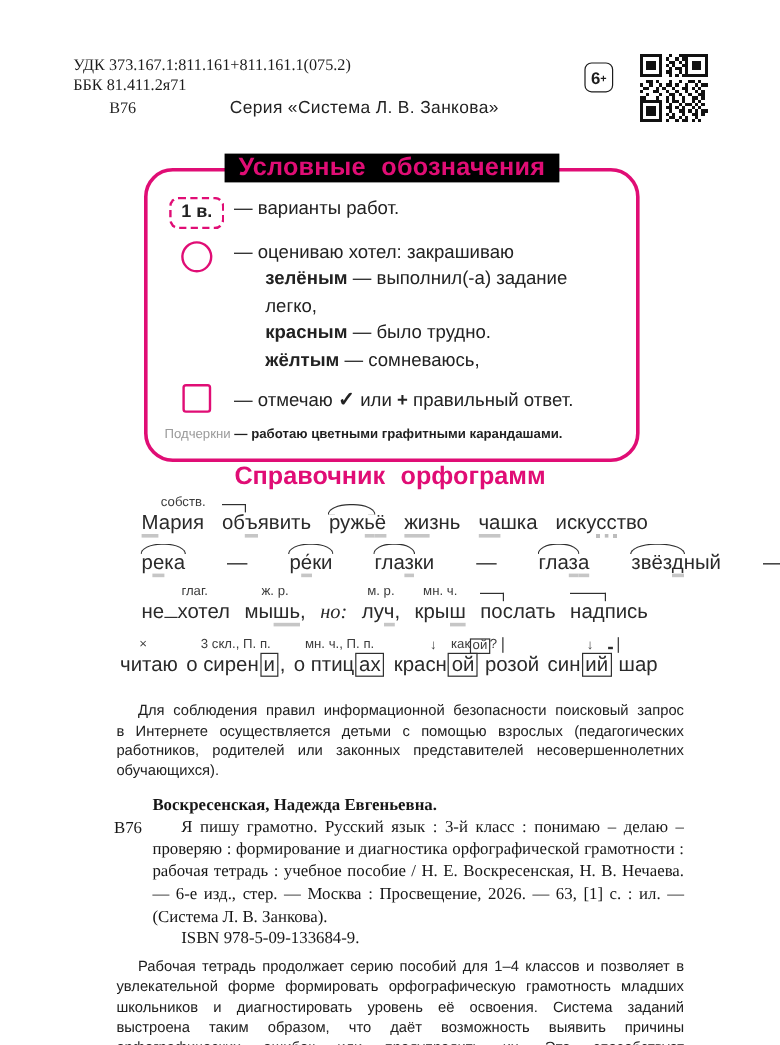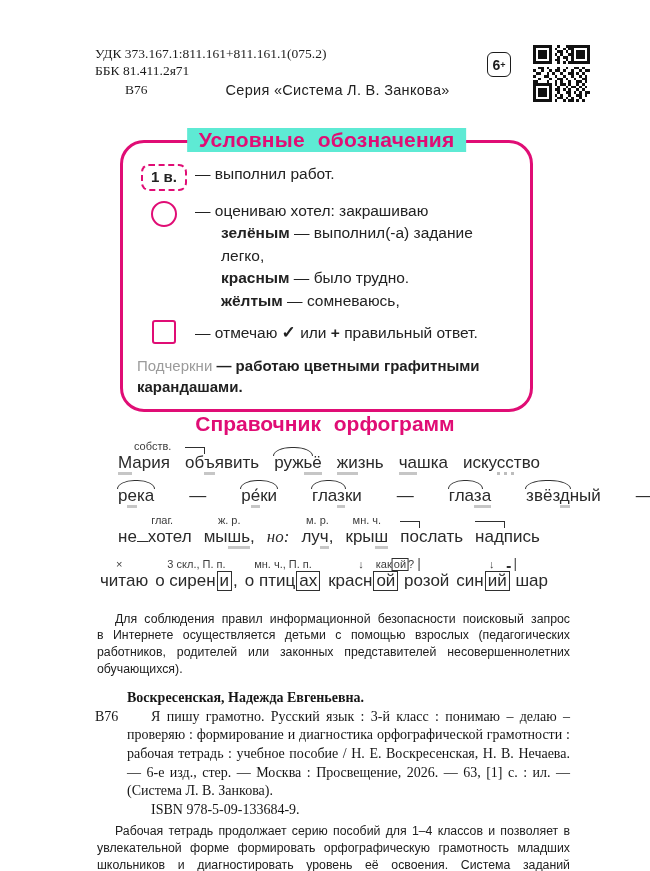--- a/index.html
+++ b/index.html
@@ -2,58 +2,58 @@
 <html><head>
 <meta charset="utf-8">
 <style>
   * { margin:0; padding:0; box-sizing:border-box; }
   body { background:#e9e9e9; font-family:"Liberation Sans", sans-serif; }
   .page {
     width:650px; height:871px; background:#ffffff; position:relative;
     margin:0 auto; overflow:hidden; color:#1f1f1f;
   }
   
-  .header { position:relative; padding:46px 60px 0 95px; height:110px; }
+  .header { position:relative; padding:46px 60px 0 61px; height:110px; }
   .imprint-top { font-family:"Liberation Serif", serif; font-size:13.5px; line-height:1.25; color:#1c1c1c; }
   .code-row { display:flex; margin-top:2px; font-family:"Liberation Serif", serif; font-size:13.5px; }
   .code-row .code { margin-left:30px; }
   .series { font-family:"Liberation Sans", sans-serif; font-size:14.5px; color:#222; margin-left:78px; letter-spacing:0.3px; }
   .age-badge {
     position:absolute; top:52px; right:139px; width:24px; height:25px;
     border:1.6px solid #1c1c1c; border-radius:6px; display:flex; align-items:center; justify-content:center;
     font-size:14px; font-weight:bold; color:#1c1c1c;
   }
   .age-badge .plus { font-size:9px; margin-left:0px; }
   .qr { position:absolute; top:45px; right:60px; width:57px; height:57px; }
   .qr svg { width:100%; height:100%; }
   
   .legend {
     position:relative; margin:30px 0 0 120px; width:413px;
     border:3.2px solid var(--accent); border-radius:24px;
     padding:20px 14px 10px 10px;
   }
   .legend-title {
     position:absolute; top:-15px; left:50%; transform:translateX(-50%);
-    background:#5eead4; padding:0 12px; white-space:nowrap;
+    background:#000000; padding:0 12px; white-space:nowrap;
     color:var(--accent); font-weight:bold; font-size:21px; word-spacing:7px; letter-spacing:0.2px;
   }
   .leg-row { display:flex; align-items:flex-start; margin-bottom:9px; font-size:15.5px; line-height:1.45; }
   .sym-col { width:62px; display:flex; justify-content:center; flex-shrink:0; padding-top:1px;text-align:right; }
   .variant-chip {
     border:2px dashed var(--accent); border-radius:8px; padding:0px 8px 1px 8px;
     font-weight:bold; font-size:15px; color:#222; white-space:nowrap;
   }
   .circle-sym { width:26px; height:26px; border:2.6px solid var(--accent); border-radius:50%; }
   .square-sym { width:24px; height:24px; border:2.6px solid var(--accent); border-radius:3px; margin-top:-2px; }
   .leg-text { color:#222; }
   .leg-sub { padding-left:26px; }
   .bold-w { font-weight:bold; }
   .check-glyph { font-weight:bold; font-size:17px; }
   .plus-glyph { font-weight:bold; }
-  .leg-last { font-size:15px; line-height:1.4; margin:2px 0 2px 4px; }
+  .leg-last { font-size:11px; line-height:1.4; margin:2px 0 2px 4px; }
   .gray-w { color:#9b9b9b; }
   
   .ref-title { text-align:center; color:var(--accent); font-weight:bold; font-size:21px; word-spacing:7px; }
   .ref-rows { margin:0 110px 0 118px; font-size:17px; color:#2a2a2a; }
   .ref-row { display:flex; justify-content:space-between; align-items:baseline; }
   .ref-row.r1 { margin-top:17px; }
   .ref-row.r2 { margin-top:13px;gap:35px; }
   .ref-row.r3 { margin-top:21px; }
   .ref-row.r4 { margin-top:24px; margin-left:-18px; margin-right:-8px; }
   .unit { position:relative; white-space:nowrap; }
@@ -124,21 +124,21 @@
     </div>
   </div>
 
   <div class="legend">
     <div class="legend-title">Условные обозначения</div>
 
     <div class="leg-row">
       <div class="sym-col">
         <span class="variant-chip">1 в.</span>
       </div>
-      <div class="leg-text">—  выполнил работ.</div>
+      <div class="leg-text">—  варианты работ.</div>
     </div>
 
     <div class="leg-row">
       <div class="sym-col">
           <span class="circle-sym"></span>
         </div>
       <div class="leg-text">
         <div>—  оцениваю хотел: закрашиваю</div>
         <div class="leg-sub"><span class="bold-w">зелёным</span> <span>—  выполнил(-а) задание легко,</span></div>
         <div class="leg-sub"><span class="bold-w">красным</span> <span>—  было трудно.</span></div>

